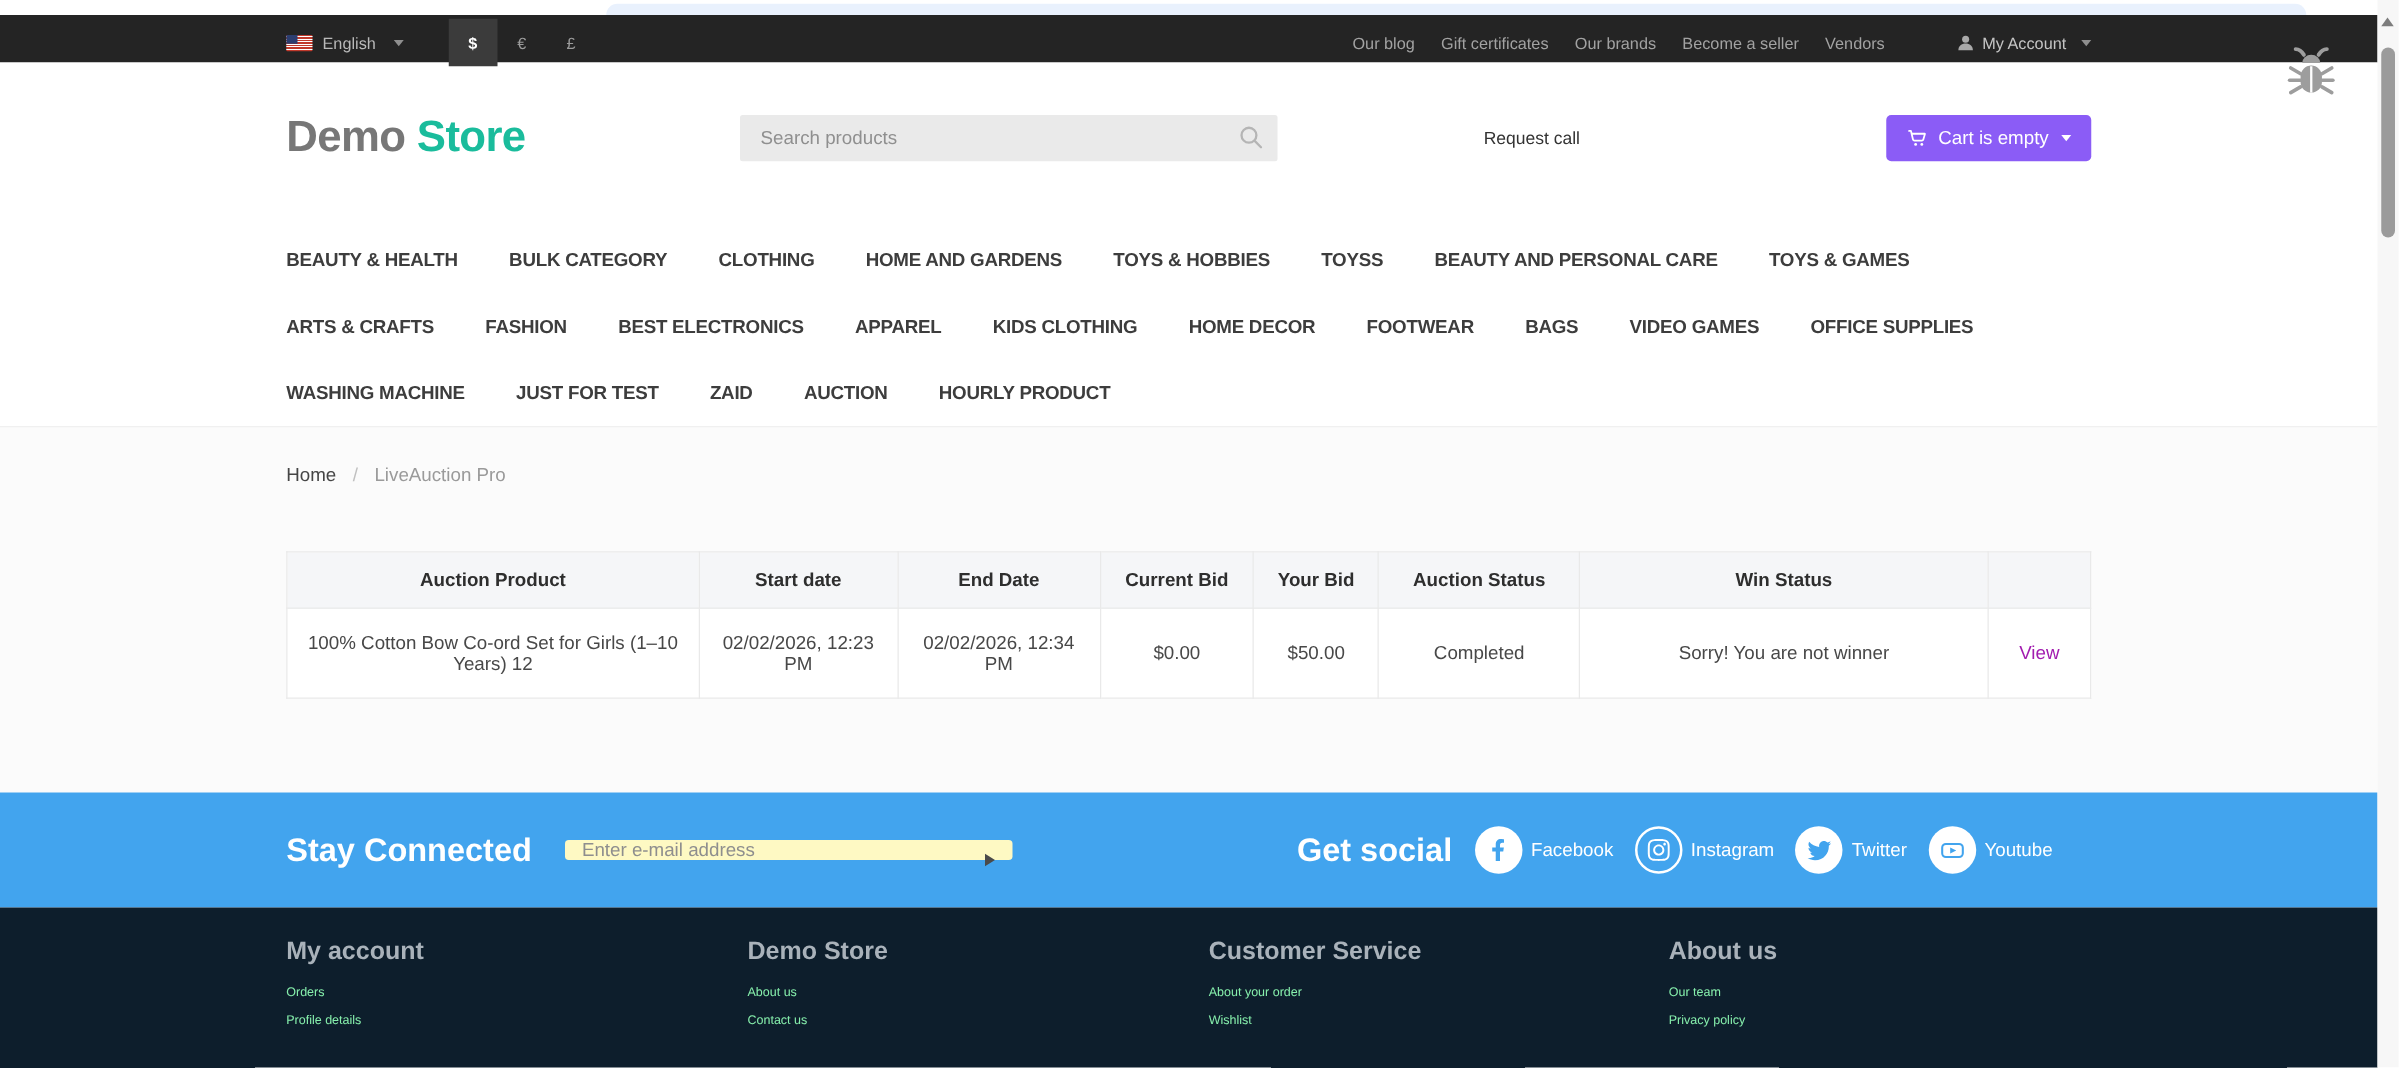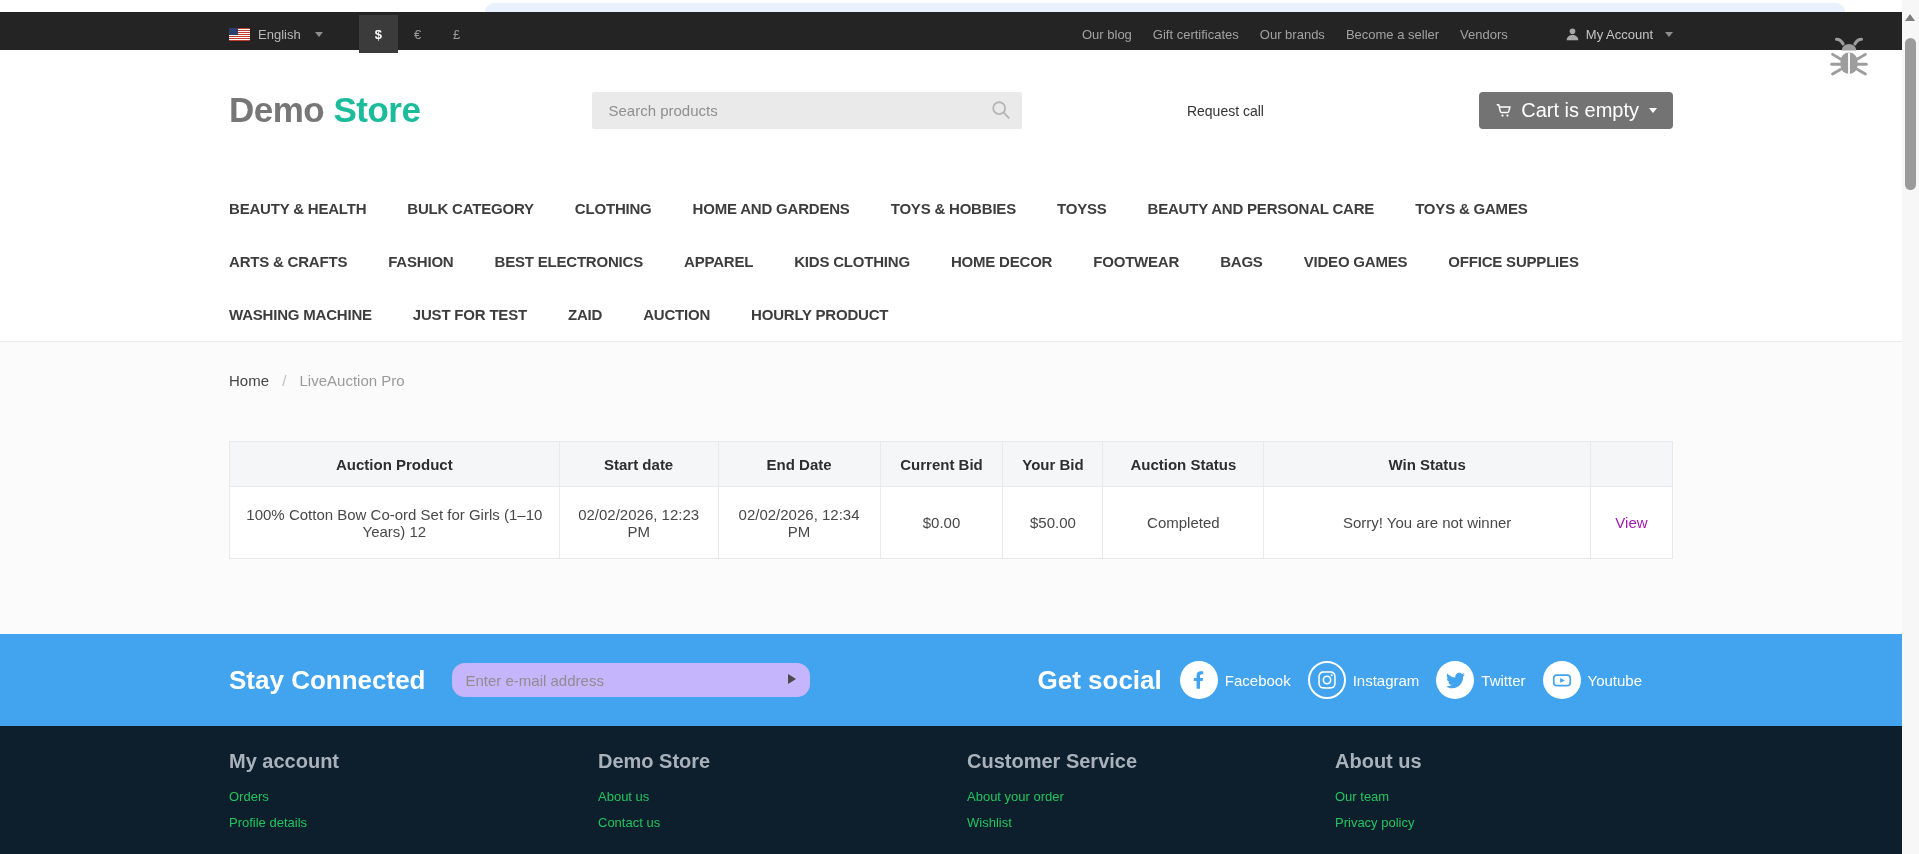--- a/index.html
+++ b/index.html
@@ -41,22 +41,22 @@
   .search input { width:100%; height:100%; background:transparent; border:none; outline:none;
     padding:0 42px 0 16px; font-size:15px; color:#555; font-family:"Liberation Sans",sans-serif; }
   .search input::placeholder { color:#8f8f8f; }
   .search-btn { position:absolute; right:10px; top:7px; width:22px; height:22px; background:none; border:none; cursor:pointer; }
   .phone-block { margin-left:62px; width:282px; text-align:center; line-height:1.25; }
   .phone-line { white-space:nowrap; }
   .phone-prefix { color:#a3bcd1; font-size:20px; }
   .phone-bold { color:#54738f; font-size:20px; font-weight:bold; }
   .phone-hours { color:#8aa0b2; font-size:13px; margin-left:5px; }
   .request-call { font-size:14px; color:#333; margin-top:3px; cursor:pointer; display:inline-block; }
-  .cart-btn { margin-left:auto; height:37px; background:#737373; border:none; border-radius:4px;
-    color:#fff; font-size:20px; display:flex; align-items:center; gap:8px; padding:0 16px; cursor:pointer;
+  .cart-btn { margin-left:auto; height:37px; background:#8b5cf6; border:none; border-radius:4px;
+    color:#fff; font-size:15px; display:flex; align-items:center; gap:8px; padding:0 16px; cursor:pointer;
     font-family:"Liberation Sans",sans-serif; }
   .cart-btn .caret { border-top-color:#fff; margin-left:2px; }
 
   
   .nav { background:#fff; border-bottom:1px solid #ebebeb; padding-top:12px; }
   .nav-inner { width:1444px; margin:0 auto; }
   .nav-row { display:flex; gap:41px; height:53px; align-items:center; }
   .nav-item { font-size:15px; font-weight:bold; color:#3d3d3d; letter-spacing:-0.2px;
     white-space:nowrap; cursor:pointer; }
 
@@ -71,43 +71,43 @@
   table.auction { width:1444px; margin-top:52px; border-collapse:collapse; background:#fff; }
   table.auction th, table.auction td { border:1px solid #e9e9e9; padding:0 14px; text-align:center; }
   table.auction th { height:45px; background:#f5f6f8; font-size:15px; color:#2e2e2e; font-weight:bold; }
   table.auction td { height:72px; font-size:15px; color:#484848; }
   .view-link { color:#a21caf; cursor:pointer; }
 
   
   .bluebar { height:92px; background:#42a4ee; }
   .bb-inner { width:1444px; margin:0 auto; height:100%; display:flex; align-items:center; }
   .bb-title { font-size:26px; font-weight:bold; color:#fff; white-space:nowrap; }
-  .nl-form { position:relative; margin-left:26px; width:358px; height:34px;
-    background:#c4b5fd; border-radius:13px; }
+  .nl-form { position:relative; margin-left:26px; width:358px; height:16px;
+    background:#fef9c3; border-radius:3px; }
   .nl-form input { width:100%; height:100%; border:none; outline:none; background:transparent;
     padding:0 36px 0 14px; font-size:15px; color:#666; font-family:"Liberation Sans",sans-serif; }
   .nl-form input::placeholder { color:#8e8e8e; }
   .nl-submit { position:absolute; right:10px; top:8px; background:none; border:none; cursor:pointer;
     width:16px; height:16px; }
   .nl-arrow { width:0; height:0; border-left:8px solid #4a4a4a; border-top:5px solid transparent;
     border-bottom:5px solid transparent; display:inline-block; }
   .social-title { margin-left:228px; font-size:26px; font-weight:bold; color:#fff; white-space:nowrap; }
   .social-list { display:flex; align-items:center; margin-left:18px; }
   .social-item { display:flex; align-items:center; gap:7px; margin-right:17px; cursor:pointer; }
   .social-circle { width:38px; height:38px; border-radius:50%; background:#fff; color:#42a4ee;
     display:flex; align-items:center; justify-content:center; flex:0 0 auto; }
   .social-circle.inverted { background:#42a4ee; border:2px solid #fff; color:#fff; }
   .social-label { color:#fff; font-size:15px; white-space:nowrap; }
 
   
   .footer { background:#0d1e2c; height:140px; }
   .ft-inner { width:1444px; margin:0 auto; padding-top:24px; display:grid;
     grid-template-columns:369px 369px 368px 1fr; }
   .ft-col h3 { font-size:20px; font-weight:bold; color:#a9b2ba; margin-bottom:16px; }
-  .ft-link { display:block; color:#22c55e; font-size:13px; margin-bottom:11px; cursor:pointer; }
+  .ft-link { display:block; color:#86efac; font-size:10px; margin-bottom:11px; cursor:pointer; }
 
   
   .scrollbar { position:absolute; right:0; top:0; width:17px; height:854px; background:#f7f7f7; }
   .sb-up { position:absolute; top:14px; left:3px; width:0; height:0;
     border-left:5px solid transparent; border-right:5px solid transparent;
     border-bottom:7px solid #7d7d7d; cursor:pointer; }
   .sb-thumb { position:absolute; top:38px; left:3px; width:11px; height:152px;
     background:#9b9b9b; border-radius:6px; cursor:pointer; }
 
   

